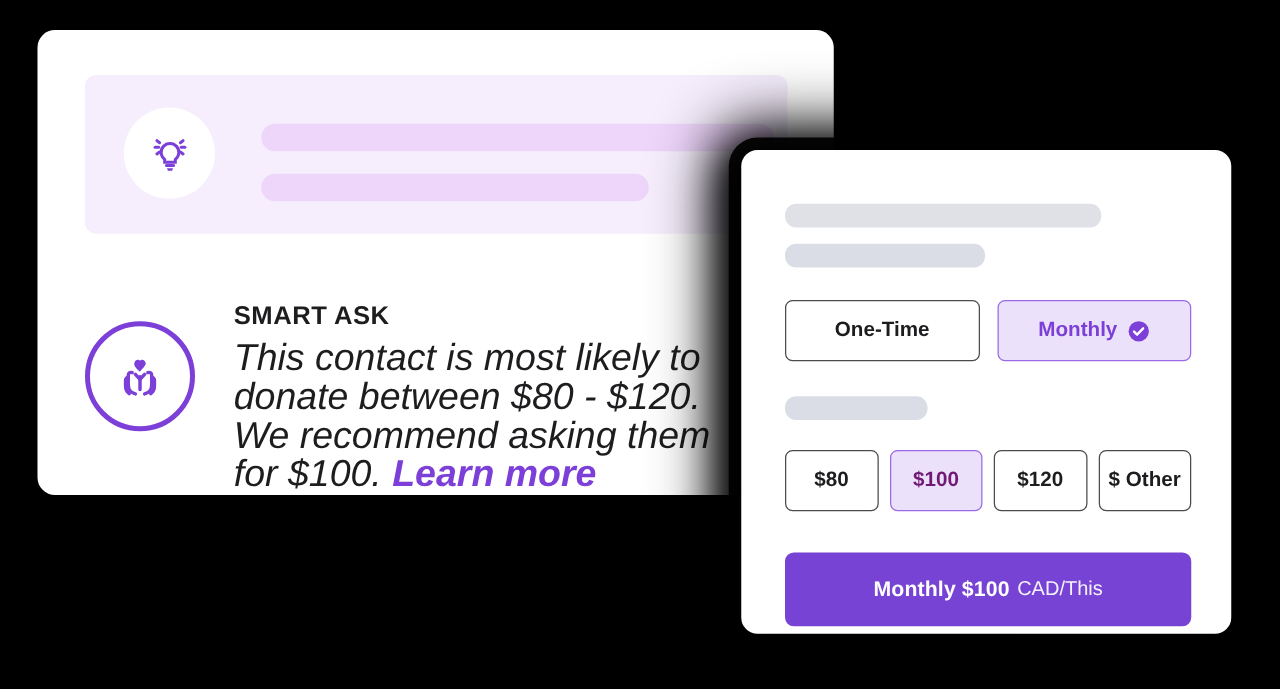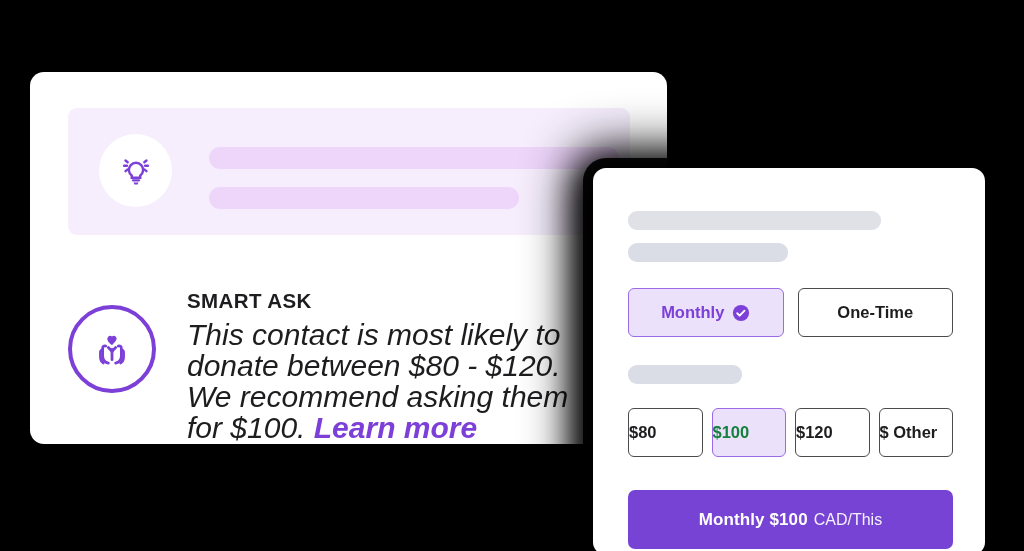--- a/index.html
+++ b/index.html
@@ -13,21 +13,20 @@
     overflow: hidden;
     font-family: "Liberation Sans", sans-serif;
     -webkit-font-smoothing: antialiased;
   }
 
   #stage {
     position: relative;
     width: 1024px;
     height: 496px;
     background: #000000;
-    margin-top: 48px;
   }
 
   
   .card {
     position: absolute;
     background: #ffffff;
     border-radius: 14px;
   }
 
   #insight-card {
@@ -205,36 +204,36 @@
   .amount-row {
     display: flex;
     gap: 9px;
     margin-top: 24px;
   }
   .amt-btn {
     height: 49px;
     border-radius: 6px;
     display: flex;
     align-items: center;
-    justify-content: flex-start;
+    justify-content: center;
     font-size: 16.5px;
     font-weight: bold;
     box-sizing: border-box;
     cursor: pointer;
     flex: 1 1 0;
   }
   .amt-btn.inactive {
     border: 1.6px solid #4b4b4f;
     background: #ffffff;
     color: #1d1d1f;
   }
   .amt-btn.active {
     border: 1.6px solid #9b6ae6;
     background: #ece1fb;
-    color: #15803d;
+    color: #701a75;
   }
 
   .donate-btn {
     margin-top: 33px;
     width: 325px;
     height: 59px;
     border-radius: 7px;
     background: #7643d4;
     border: none;
     color: #ffffff;
@@ -314,30 +313,30 @@
 
   <div id="overlap-shadow"></div>
 
   <div class="card" id="donation-card">
     <div class="dc-inner">
 
       <div class="bar-grey g1"></div>
       <div class="bar-grey g2"></div>
 
       <div class="freq-row">
+        <div class="freq-btn inactive">
+          <span>One-Time</span>
+        </div>
         <div class="freq-btn active">
           <span>Monthly</span>
           <svg class="check-badge" viewBox="0 0 20 20">
             <circle cx="10" cy="10" r="9" fill="#7c3fd8"></circle>
             <path d="M5.8 10.3l2.7 2.7 5.4-5.6" fill="none" stroke="#ffffff" stroke-width="2.1" stroke-linecap="round" stroke-linejoin="round"></path>
           </svg>
         </div>
-        <div class="freq-btn inactive">
-          <span>One-Time</span>
-        </div>
       </div>
 
       <div class="bar-grey g3"></div>
 
       <div class="amount-row">
         <div class="amt-btn inactive">
           <span>$80</span>
         </div>
         <div class="amt-btn active">
           <span>$100</span>

